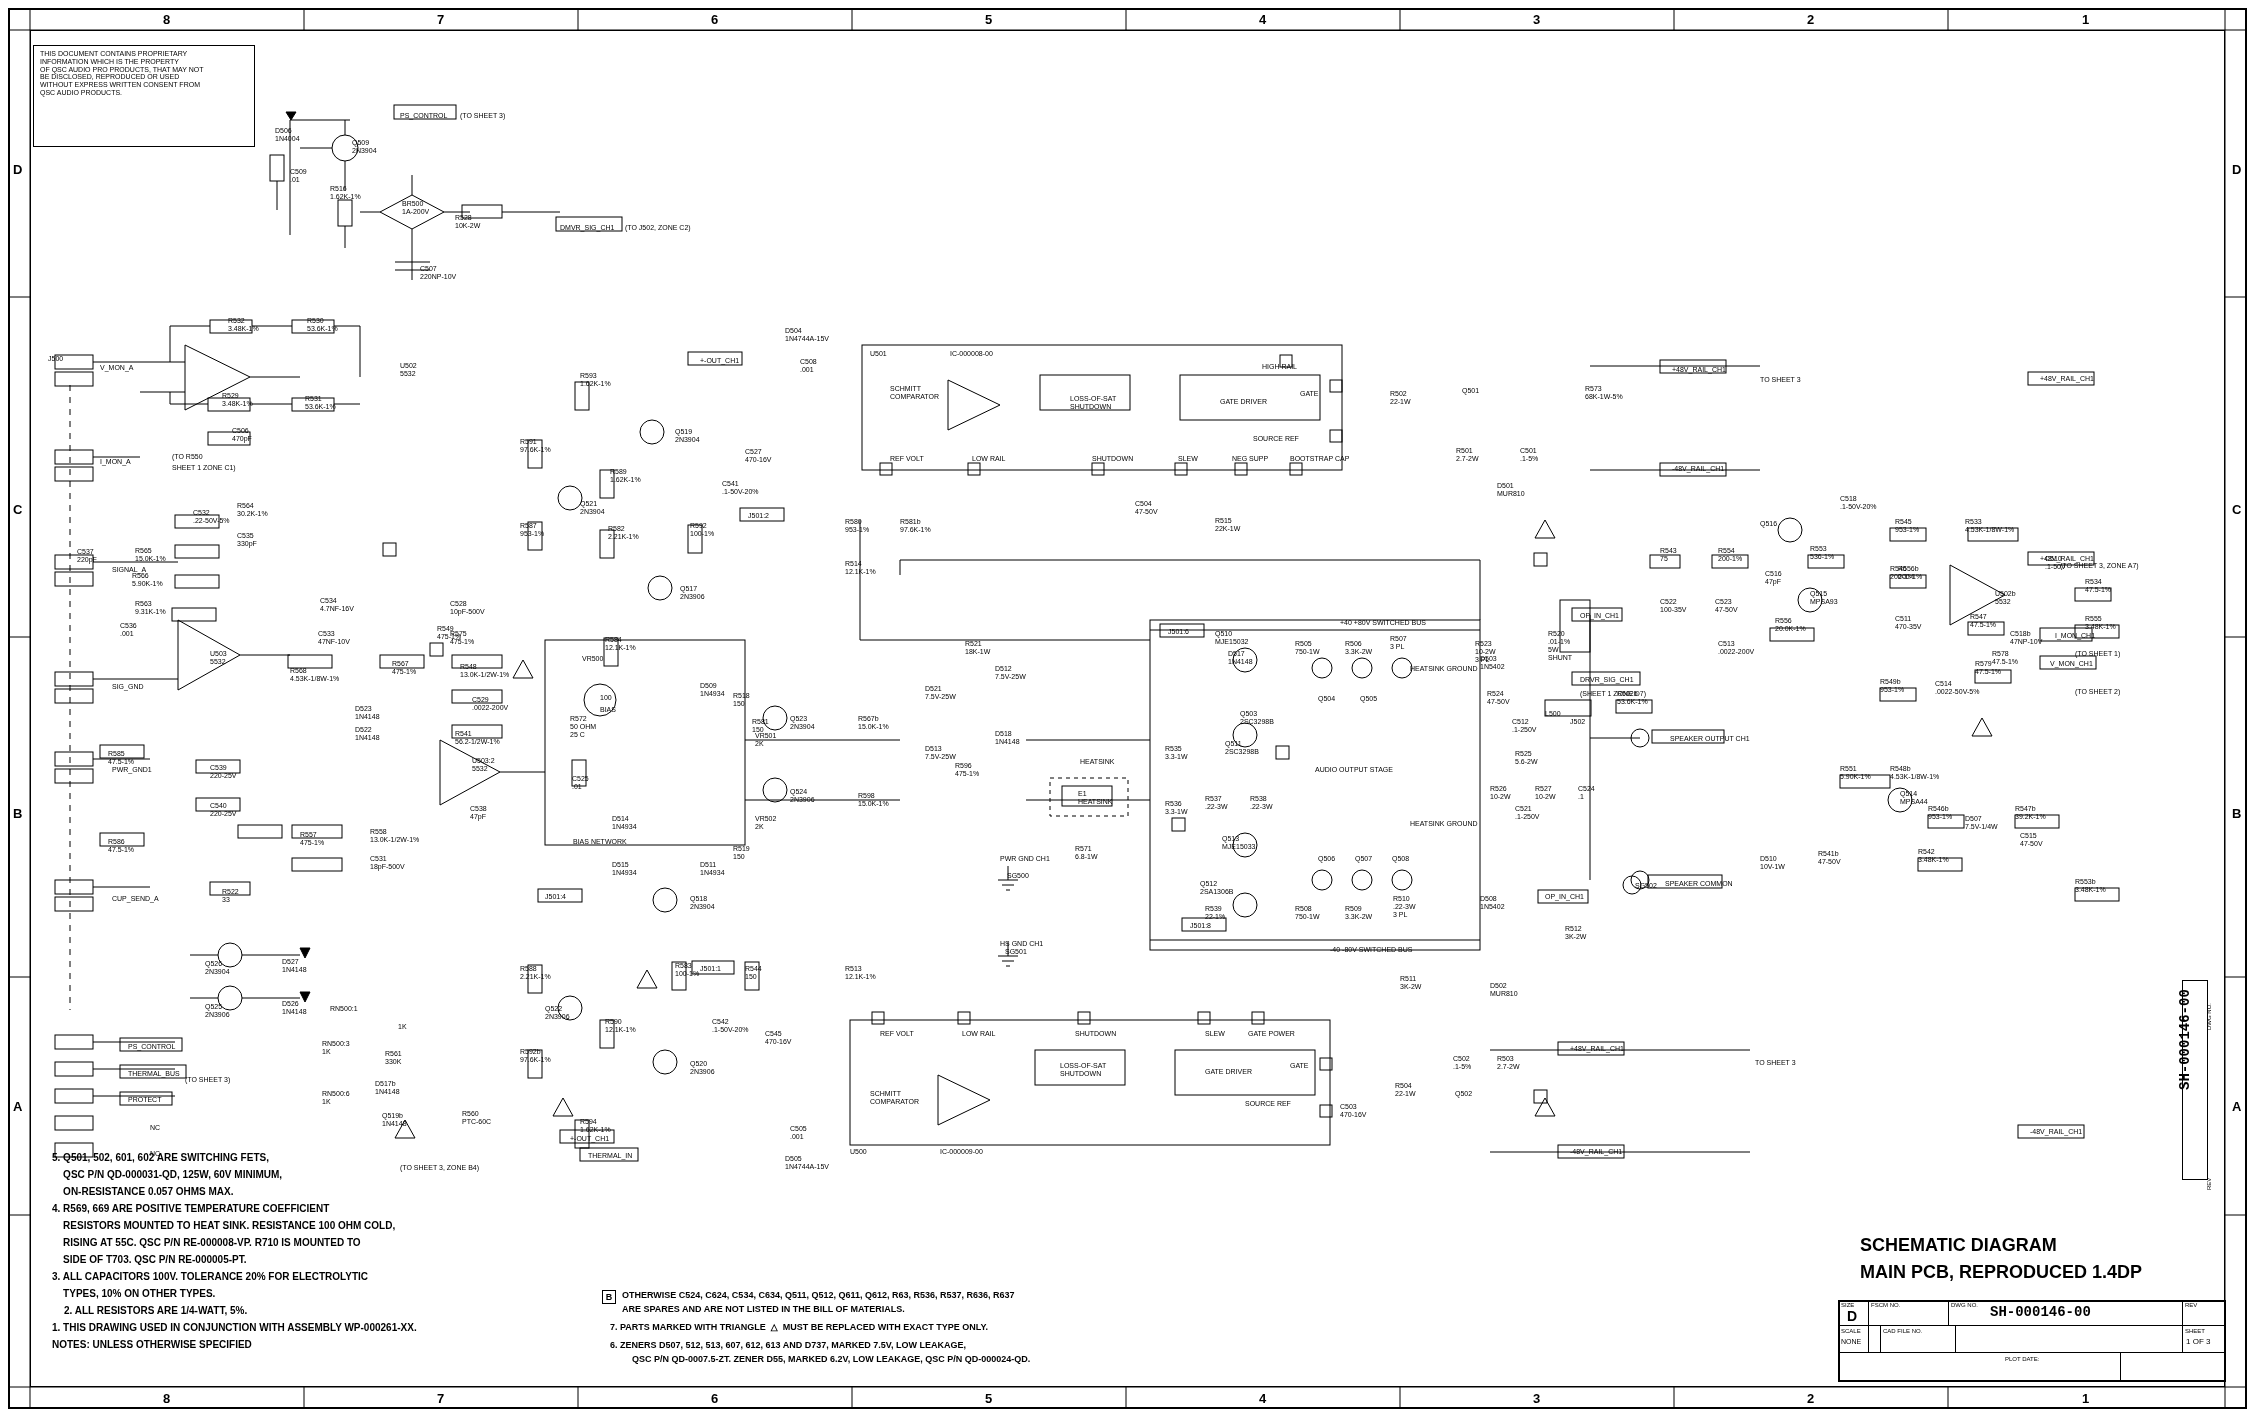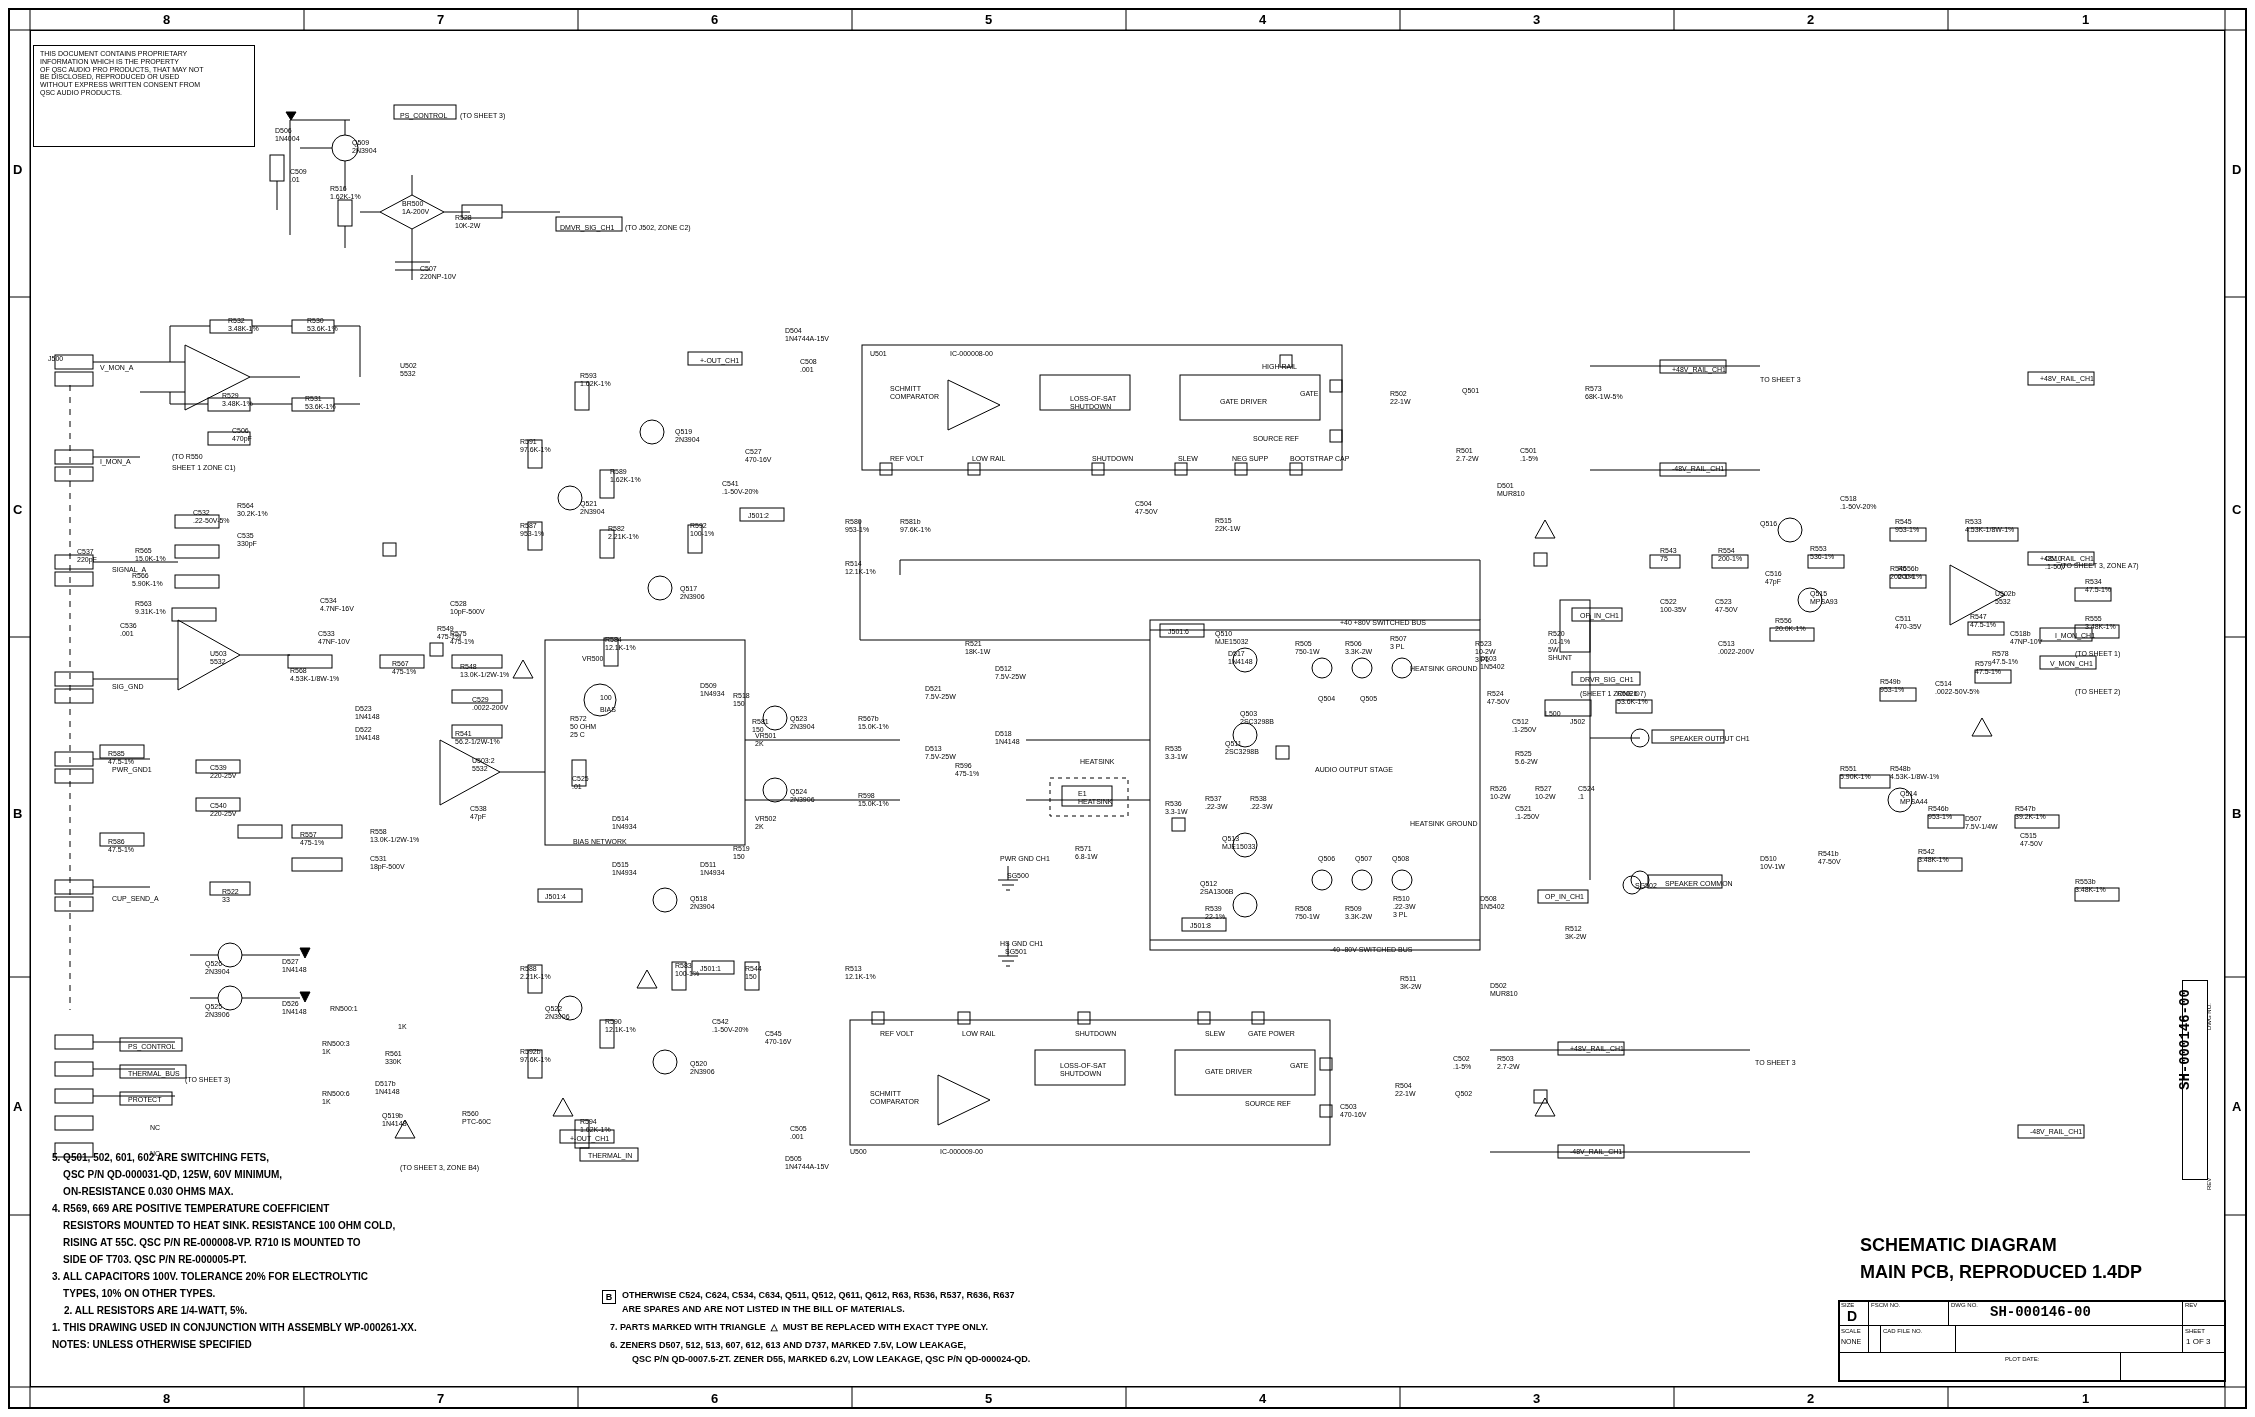--- a/index.html
+++ b/index.html
@@ -39,21 +39,21 @@
   <div class="txt t7" style="left:40px;top:50px;width:215px;">THIS DOCUMENT CONTAINS PROPRIETARY
 INFORMATION WHICH IS THE PROPERTY
 OF QSC AUDIO PRO PRODUCTS, THAT MAY NOT
 BE DISCLOSED, REPRODUCED OR USED
 WITHOUT EXPRESS WRITTEN CONSENT FROM
 QSC AUDIO PRODUCTS.</div>
 
   <div id="notes-left">
       <div class="txt t10 b" style="left: 52px; top: 1152px;">5. Q501, 502, 601, 602 ARE SWITCHING FETS,</div>
       <div class="txt t10 b" style="left: 52px; top: 1169px;">    QSC P/N QD-000031-QD, 125W, 60V MINIMUM,</div>
-      <div class="txt t10 b" style="left: 52px; top: 1186px;">    ON-RESISTANCE 0.030 OHMS MAX.</div>
+      <div class="txt t10 b" style="left: 52px; top: 1186px;">    ON-RESISTANCE 0.057 OHMS MAX.</div>
       <div class="txt t10 b" style="left: 52px; top: 1203px;">4. R569, 669 ARE POSITIVE TEMPERATURE COEFFICIENT</div>
       <div class="txt t10 b" style="left: 52px; top: 1220px;">    RESISTORS MOUNTED TO HEAT SINK. RESISTANCE 100 OHM COLD,</div>
       <div class="txt t10 b" style="left: 52px; top: 1237px;">    RISING AT 55C. QSC P/N RE-000008-VP. R710 IS MOUNTED TO</div>
       <div class="txt t10 b" style="left: 52px; top: 1254px;">    SIDE OF T703. QSC P/N RE-000005-PT.</div>
       <div class="txt t10 b" style="left: 52px; top: 1271px;">3. ALL CAPACITORS 100V. TOLERANCE 20% FOR ELECTROLYTIC</div>
       <div class="txt t10 b" style="left: 52px; top: 1288px;">    TYPES, 10% ON OTHER TYPES.</div>
       <div class="txt t10 b" style="left: 64px; top: 1305px;">2. ALL RESISTORS ARE 1/4-WATT, 5%.</div>
       <div class="txt t10 b" style="left: 52px; top: 1322px;">1. THIS DRAWING USED IN CONJUNCTION WITH ASSEMBLY WP-000261-XX.</div>
       <div class="txt t10 b" style="left: 52px; top: 1339px;">NOTES: UNLESS OTHERWISE SPECIFIED</div>
     </div>

